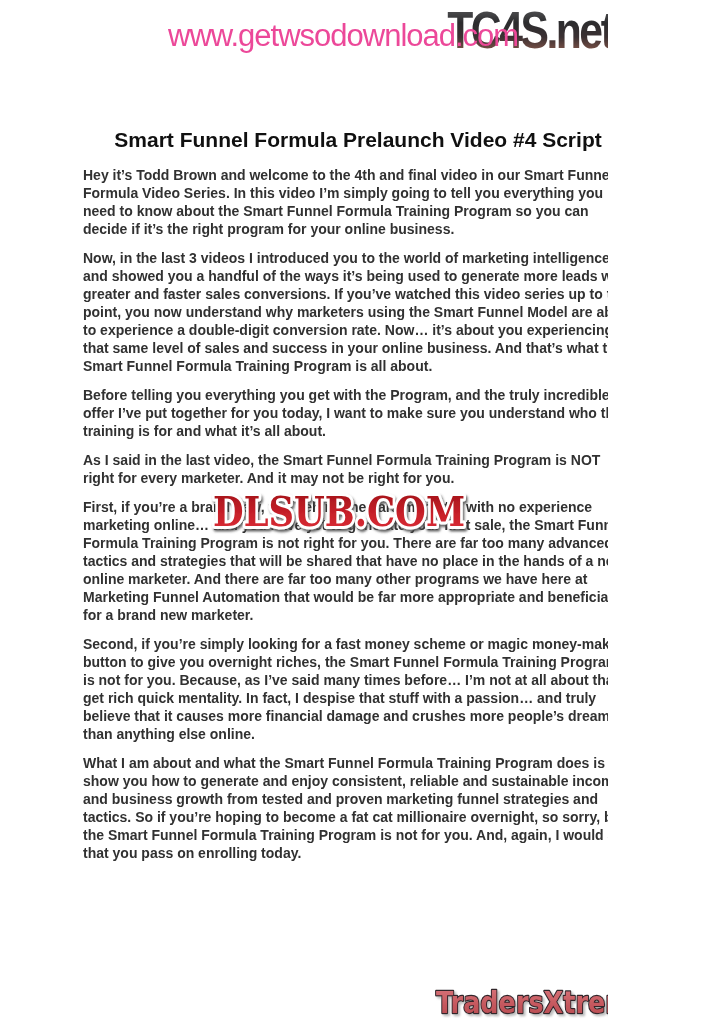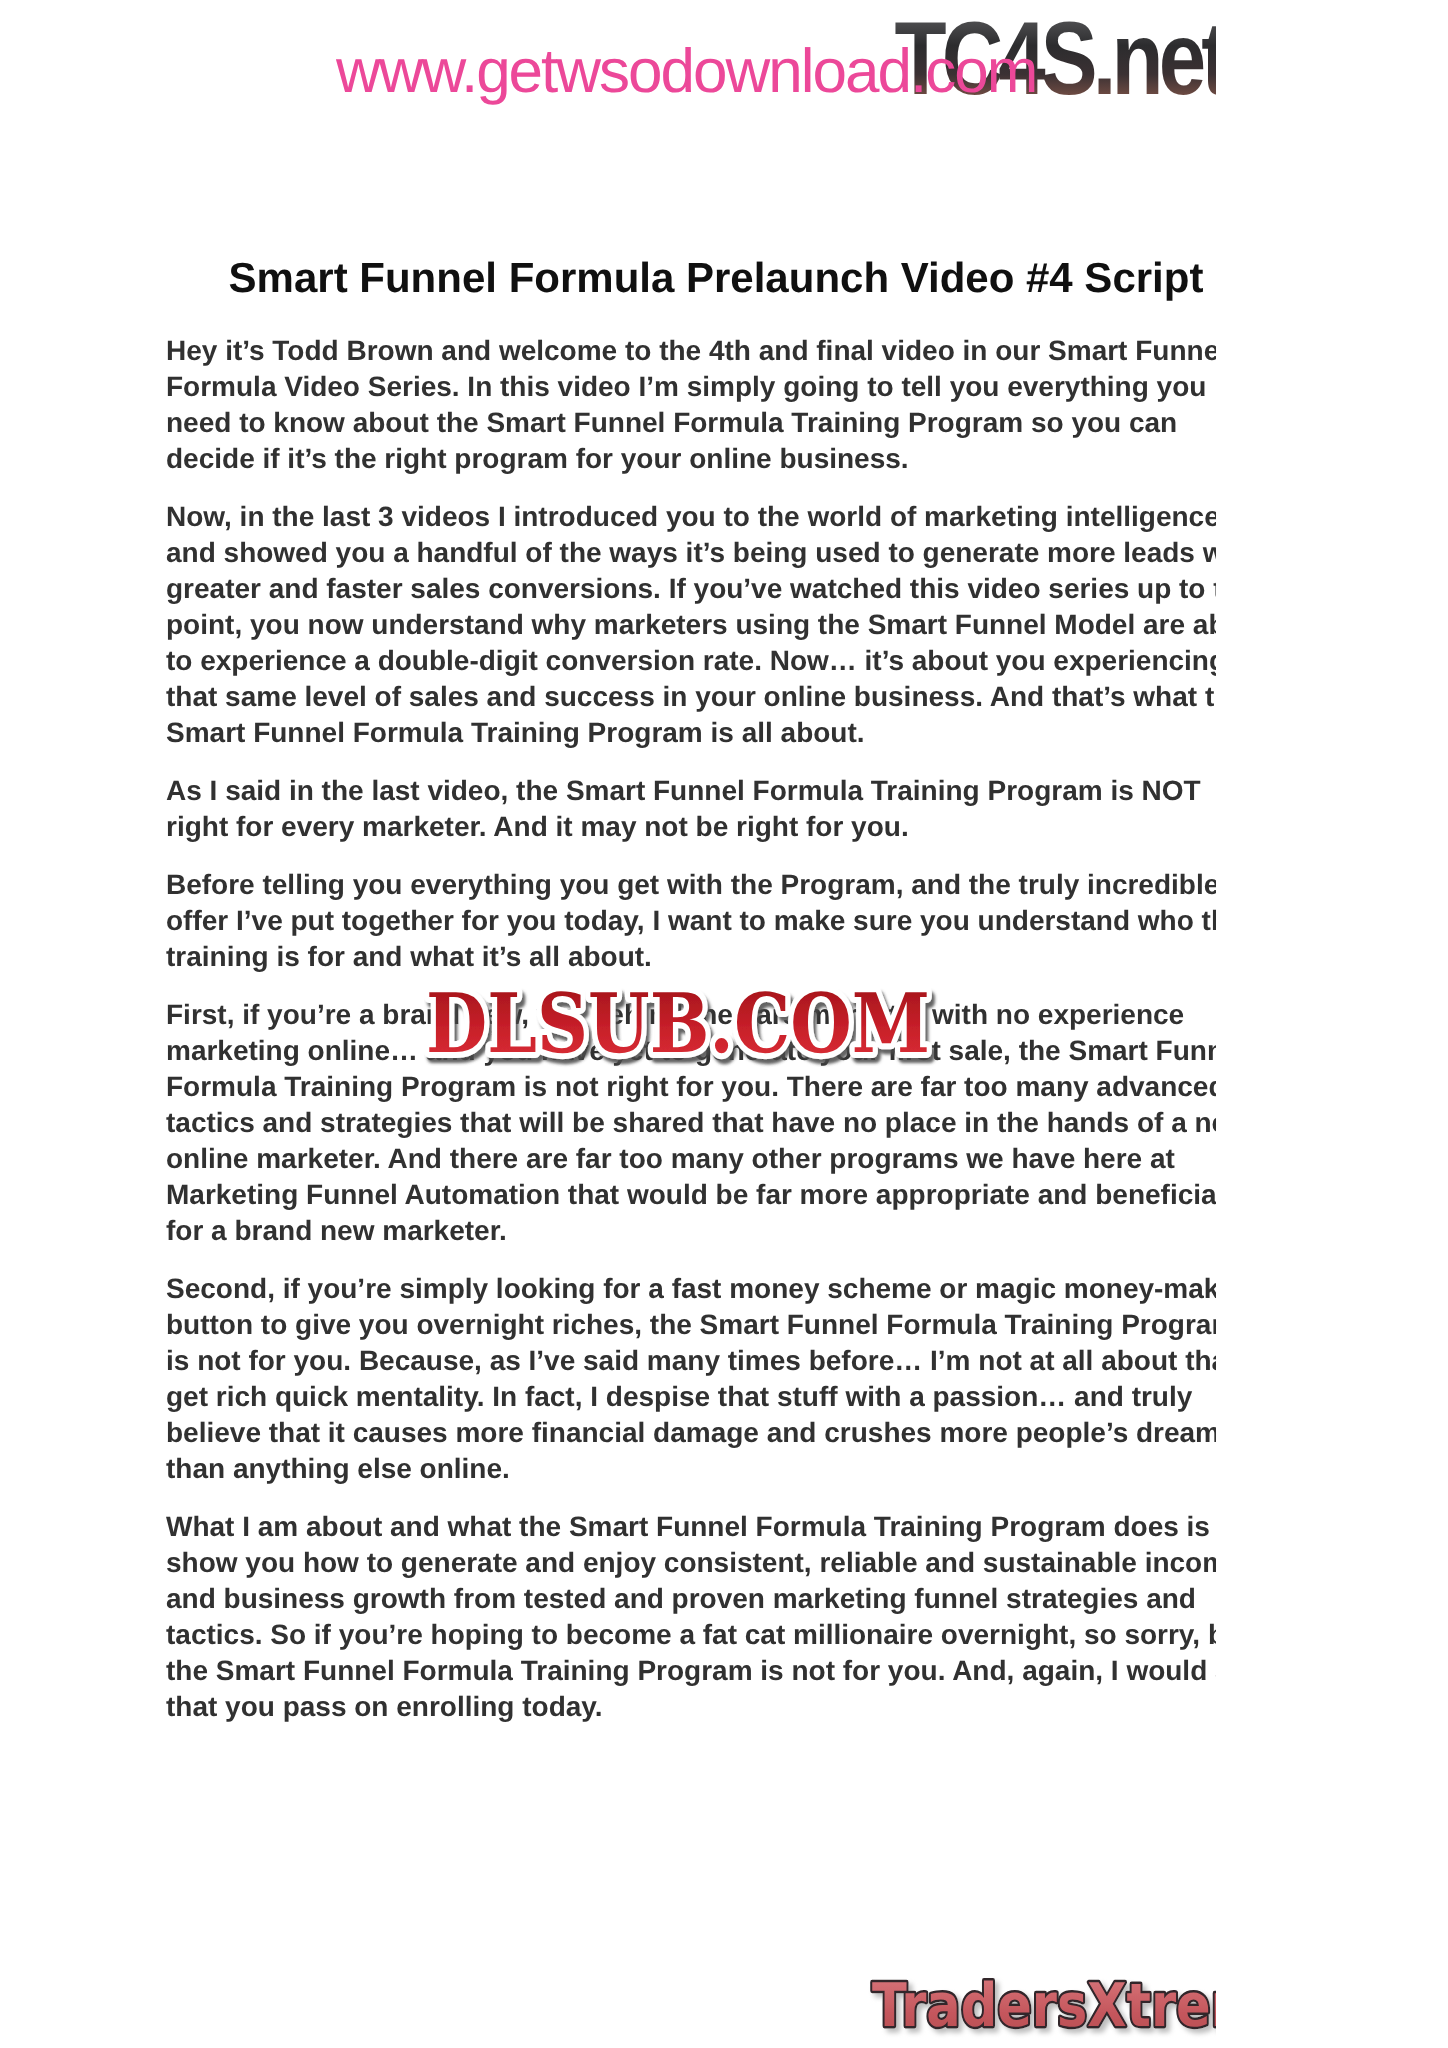--- a/index.html
+++ b/index.html
@@ -61,22 +61,22 @@
 
 <div class="page">
 
   <span class="wm-tc4s">TC4S.net</span>
   <span class="wm-url">www.getwsodownload.com</span>
 
   <div class="content">
     <h1>Smart Funnel Formula Prelaunch Video #4 Script</h1>
     <p>Hey it’s Todd Brown and welcome to the 4th and final video in our Smart Funnel Formula Video Series. In this video I’m simply going to tell you everything you need to know about the Smart Funnel Formula Training Program so you can decide if it’s the right program for your online business.</p>
     <p>Now, in the last 3 videos I introduced you to the world of marketing intelligence and showed you a handful of the ways it’s being used to generate more leads with greater and faster sales conversions. If you’ve watched this video series up to this point, you now understand why marketers using the Smart Funnel Model are able to experience a double-digit conversion rate. Now… it’s about you experiencing that same level of sales and success in your online business. And that’s what the Smart Funnel Formula Training Program is all about.</p>
+    <p>Before telling you everything you get with the Program, and the truly incredible offer I’ve put together for you today, I want to make sure you understand who this training is for and what it’s all about.</p>
     <p>As I said in the last video, the Smart Funnel Formula Training Program is NOT right for every marketer. And it may not be right for you.</p>
-    <p>Before telling you everything you get with the Program, and the truly incredible offer I’ve put together for you today, I want to make sure you understand who this training is for and what it’s all about.</p>
     <p>First, if you’re a brand new, wet behind the ears marketer with no experience marketing online… and you have yet to generate your first sale, the Smart Funnel Formula Training Program is not right for you. There are far too many advanced tactics and strategies that will be shared that have no place in the hands of a new online marketer. And there are far too many other programs we have here at Marketing Funnel Automation that would be far more appropriate and beneficial for a brand new marketer.</p>
     <p>Second, if you’re simply looking for a fast money scheme or magic money-making button to give you overnight riches, the Smart Funnel Formula Training Program is not for you. Because, as I’ve said many times before…  I’m not at all about that get rich quick mentality. In fact, I despise that stuff with a passion… and truly believe that it causes more financial damage and crushes more people’s dreams than anything else online.</p>
     <p>What I am about and what the Smart Funnel Formula Training Program does is show you how to generate and enjoy consistent, reliable and sustainable income and business growth from tested and proven marketing funnel strategies and tactics. So if you’re hoping to become a fat cat millionaire overnight, so sorry, but the Smart Funnel Formula Training Program is not for you. And, again, I would ask that you pass on enrolling today.</p>
   </div>
 
   <svg class="stamp-center" width="268" height="54" viewBox="0 0 268 54">
     <defs>
       <linearGradient id="stampGrad" x1="0" y1="0" x2="0" y2="1">
         <stop offset="0%" stop-color="#9e1318"></stop>
         <stop offset="55%" stop-color="#c8202a"></stop>

